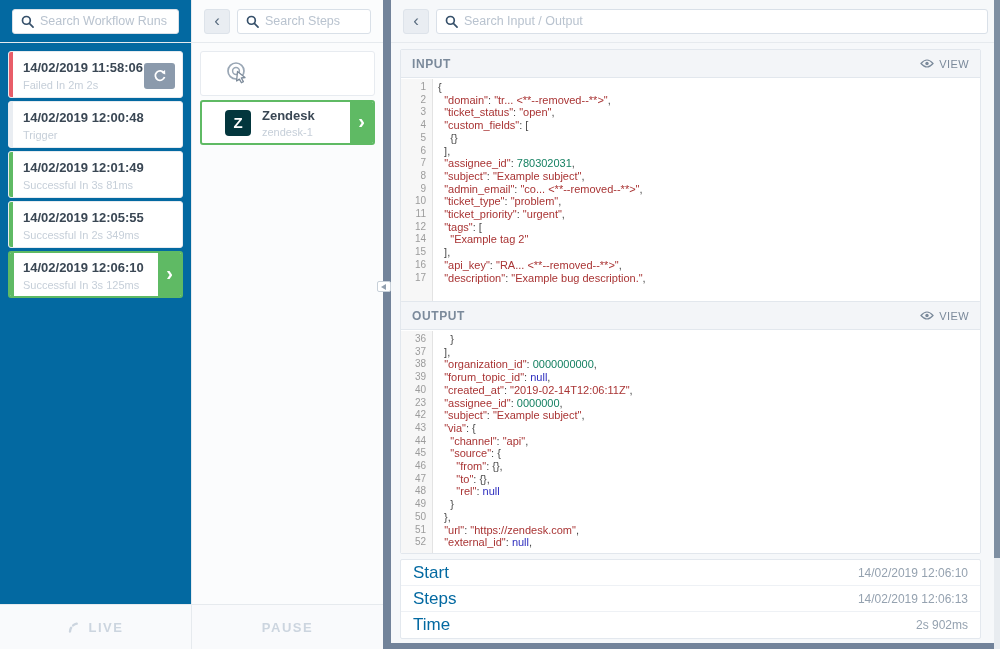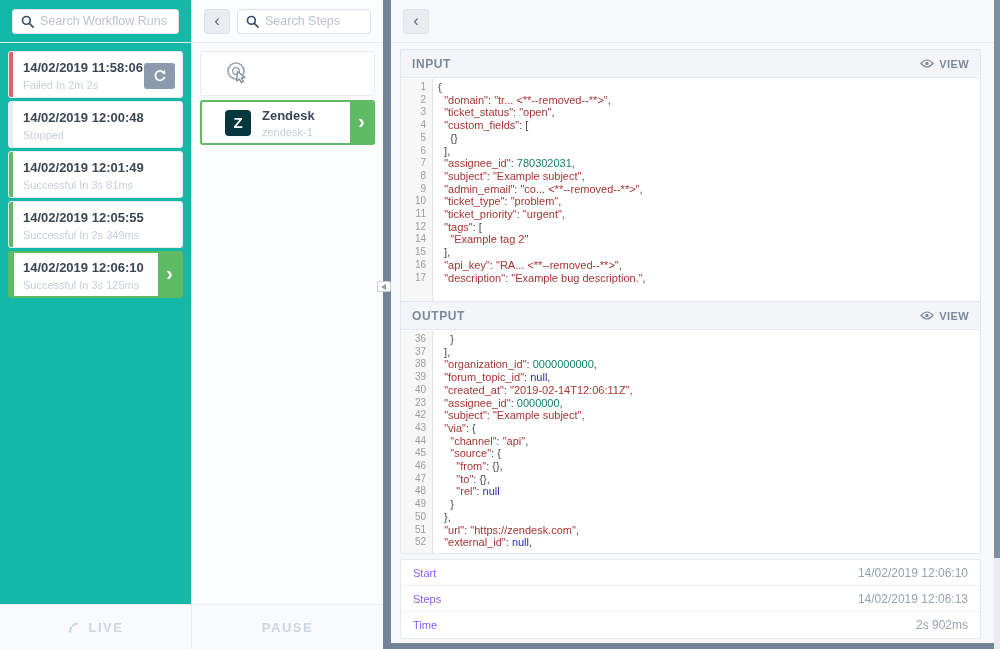--- a/index.html
+++ b/index.html
@@ -1,20 +1,20 @@
 <!DOCTYPE html>
 <html><head>
 <meta charset="utf-8">
 <style>
   *{margin:0;padding:0;box-sizing:border-box;font-family:"Liberation Sans",sans-serif}
   body{width:1000px;height:649px;overflow:hidden;background:#fbfcfd}
   .app{position:relative;width:1000px;height:649px;background:#fbfcfd;overflow:hidden}
 
   
-  .col-left{position:absolute;left:0;top:0;width:192px;height:100%;border-right:1px solid #e6eaee;background:#14b8a6}
+  .col-left{position:absolute;left:0;top:0;width:192px;height:100%;border-right:1px solid #e6eaee;background:#0369a1}
   .col-mid{position:absolute;left:192px;top:0;width:191px;height:100%;background:#fbfcfd}
   .divider{position:absolute;left:383px;top:0;width:8px;height:100%;background:#72839a;z-index:4}
   .col-right{position:absolute;left:391px;top:0;width:609px;height:100%;background:#f6f8fa}
 
   .col-header{position:absolute;top:0;left:0;right:0;height:43px;border-bottom:1px solid #e6eaee;display:flex;align-items:center;gap:7px;padding:0 12px}
   .search{flex:1;height:25px;background:#fff;border:1px solid #d9e0e8;border-radius:3px;display:flex;align-items:center;padding:0 8px;gap:6px;min-width:0}
   .search input{border:0;outline:0;flex:1;font-size:12.5px;color:#3c4a58;background:transparent;min-width:0}
   .search input::placeholder{color:#b9c3cf}
   .back-btn{width:26px;height:25px;flex:0 0 26px;background:#e9edf2;border:1px solid #dde3ea;border-radius:3px;display:flex;align-items:center;justify-content:center;color:#5b6d80;font-size:17px;line-height:1;cursor:pointer;padding-bottom:2px}
 
@@ -39,34 +39,34 @@
   .step-card.selected{border:2px solid #5fba64}
   .step-txt .run-sub{margin-top:3px}
   .zendesk-badge{width:26px;height:26px;flex:0 0 26px;background:#03363d;border-radius:4px;color:#fff;font-weight:bold;font-size:15px;display:flex;align-items:center;justify-content:center}
 
   
   .io-area{position:absolute;top:44px;left:0;right:6px;bottom:0}
   .panel{position:absolute;left:9px;right:13px;background:#fff;border:1px solid #e2e7ed;border-radius:2px;overflow:hidden}
   #input-panel{top:5px;height:310px}
   #output-panel{top:257px;height:253px}
   .panel-header{height:28px;background:#f3f5f8;border-bottom:1px solid #e2e7ed;display:flex;align-items:center;padding:0 11px;font-size:12px;font-weight:bold;color:#7b8a9b;letter-spacing:.6px}
-  .view-btn{margin-left:auto;display:flex;align-items:center;gap:5px;font-size:11px;font-weight:bold;color:#7b8a9b;letter-spacing:.4px;background:none;border:0;cursor:pointer}
+  .view-btn{margin-left:auto;display:flex;align-items:center;gap:5px;font-size:11px;font-weight:normal;color:#7b8a9b;letter-spacing:.4px;background:none;border:0;cursor:pointer}
   .code{position:absolute;top:29px;left:0;right:0;bottom:0;background:#fff;font-family:"DejaVu Sans Mono",monospace;font-size:11px;line-height:12.7px;overflow:hidden;padding-top:2px}
   .code::before{content:'';position:absolute;left:0;top:0;bottom:0;width:31px;background:#f7f7f7;border-right:1px solid #e3e3e3}
   .code-row{display:flex;position:relative}
   .gutter{width:31px;flex:0 0 31px;color:#9c9c9c;text-align:right;padding-right:6px;font-size:10px}
   .line{padding-left:6px;white-space:pre;color:#4a4a4a}
   .tok-str{color:#a93434}
   .tok-num{color:#158062}
   .tok-atom{color:#2d2dbe}
 
   .meta-card{position:absolute;left:9px;right:13px;top:515px;background:#fff;border:1px solid #e3e8ee;border-radius:2px}
   .meta-row{height:26px;display:flex;align-items:center;padding:0 12px;border-bottom:1px solid #eef1f5}
   .meta-row:last-child{border-bottom:0}
-  .meta-label{font-size:11px;color:#8b5cf6}
+  .meta-label{font-size:17px;color:#0369a1}
   .meta-value{margin-left:auto;font-size:12px;color:#95a2b0}
 
   
   .bottom-frame{position:absolute;left:383px;right:0;top:643px;height:6px;background:#72839a;z-index:5}
   .vscroll{position:absolute;right:0;top:0;width:6px;height:100%;background:#e8ecf0;z-index:6}
   .vscroll .thumb{position:absolute;top:0;left:0;right:0;height:558px;background:#7e8fa2}
   .handle{position:absolute;left:-6px;top:281px;width:14px;height:11px;background:#fff;border:1px solid #c7d0d9;border-radius:2px;cursor:col-resize}
   .handle::after{content:'';position:absolute;left:3px;top:2px;border-top:3px solid transparent;border-bottom:3px solid transparent;border-right:5px solid #92a0af}
 </style>
 </head>
@@ -93,21 +93,21 @@
       <svg width="14" height="14" viewBox="0 0 16 16">
               <path d="M13.2 9.2 A5.4 5.4 0 1 1 12.6 4.6" fill="none" stroke="#fff" stroke-width="2"></path>
               <path d="M13.8 1.2 L14 6.2 9.6 4.2 Z" fill="#fff"></path>
             </svg>
     </button>
 
   </div>
         <div class="run-card state-stopped">
     <span class="strip"></span>
     <div class="run-title">14/02/2019 12:00:48</div>
-    <div class="run-sub">Stopped</div>
+    <div class="run-sub">Trigger</div>
 
   </div>
         <div class="run-card state-success">
     <span class="strip"></span>
     <div class="run-title">14/02/2019 12:01:49</div>
     <div class="run-sub">Successful In 3s 81ms</div>
 
   </div>
         <div class="run-card state-success">
     <span class="strip"></span>
@@ -167,20 +167,27 @@
     </div>
   </div>
 
   <div class="divider">
     <div class="handle"></div>
   </div>
 
   <div class="col-right">
     <div class="col-header">
       <button class="back-btn">‹</button>
+      <div class="search">
+        <svg width="13" height="13" viewBox="0 0 14 14">
+            <circle cx="5.8" cy="5.8" r="4.2" fill="none" stroke="#36506a" stroke-width="1.8"></circle>
+            <line x1="9" y1="9" x2="13" y2="13" stroke="#36506a" stroke-width="1.8" stroke-linecap="round"></line>
+          </svg>
+        <input type="text" placeholder="Search Input / Output" style="">
+      </div>
     </div>
 
     <div class="io-area">
       <section class="panel" id="input-panel">
         <div class="panel-header">
           <span>INPUT</span>
           <button class="view-btn">
             <svg width="14" height="9" viewBox="0 0 14 9">
                 <path d="M1 4.5 Q7 -2.5 13 4.5 Q7 11.5 1 4.5z" fill="none" stroke="#7b8a9b" stroke-width="1.2"></path>
                 <circle cx="7" cy="4.5" r="1.7" fill="#7b8a9b"></circle>

